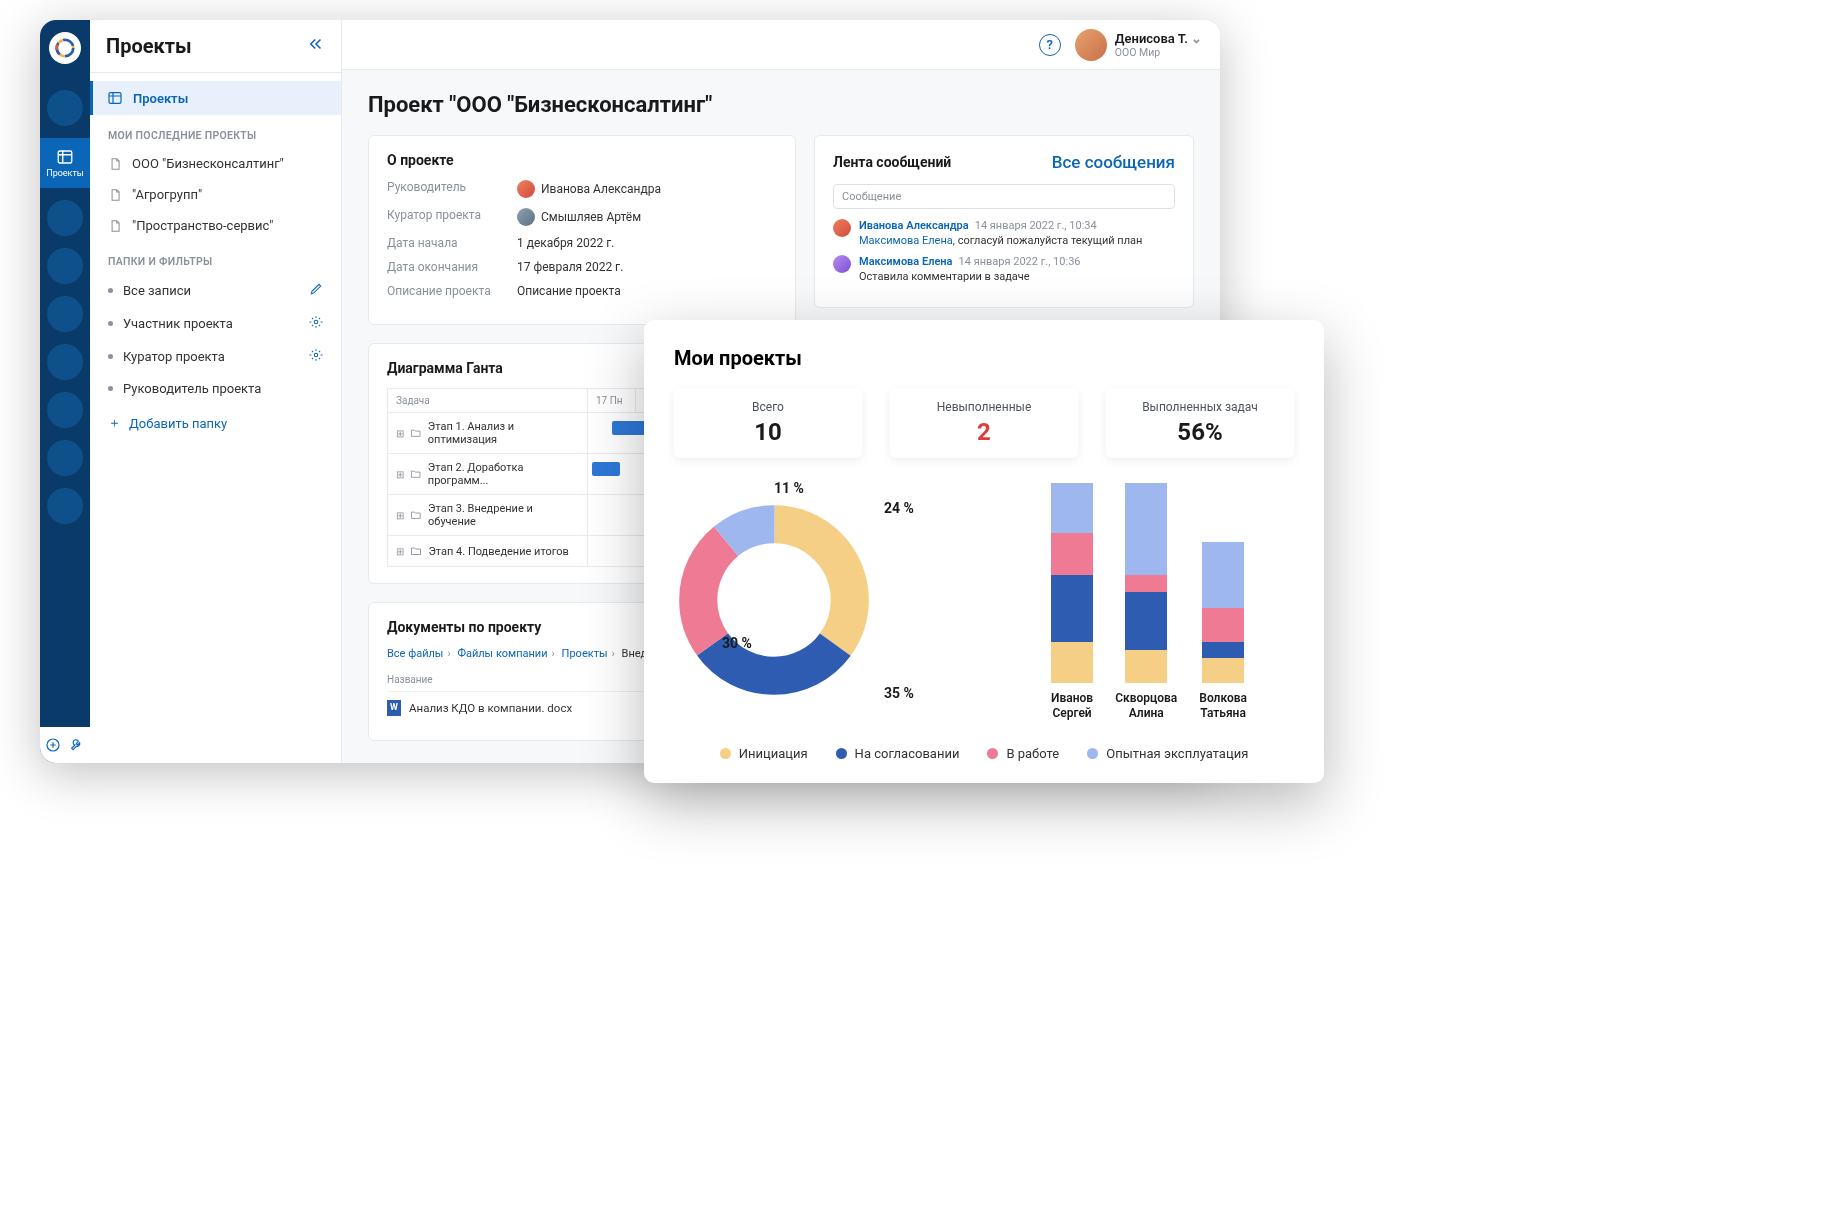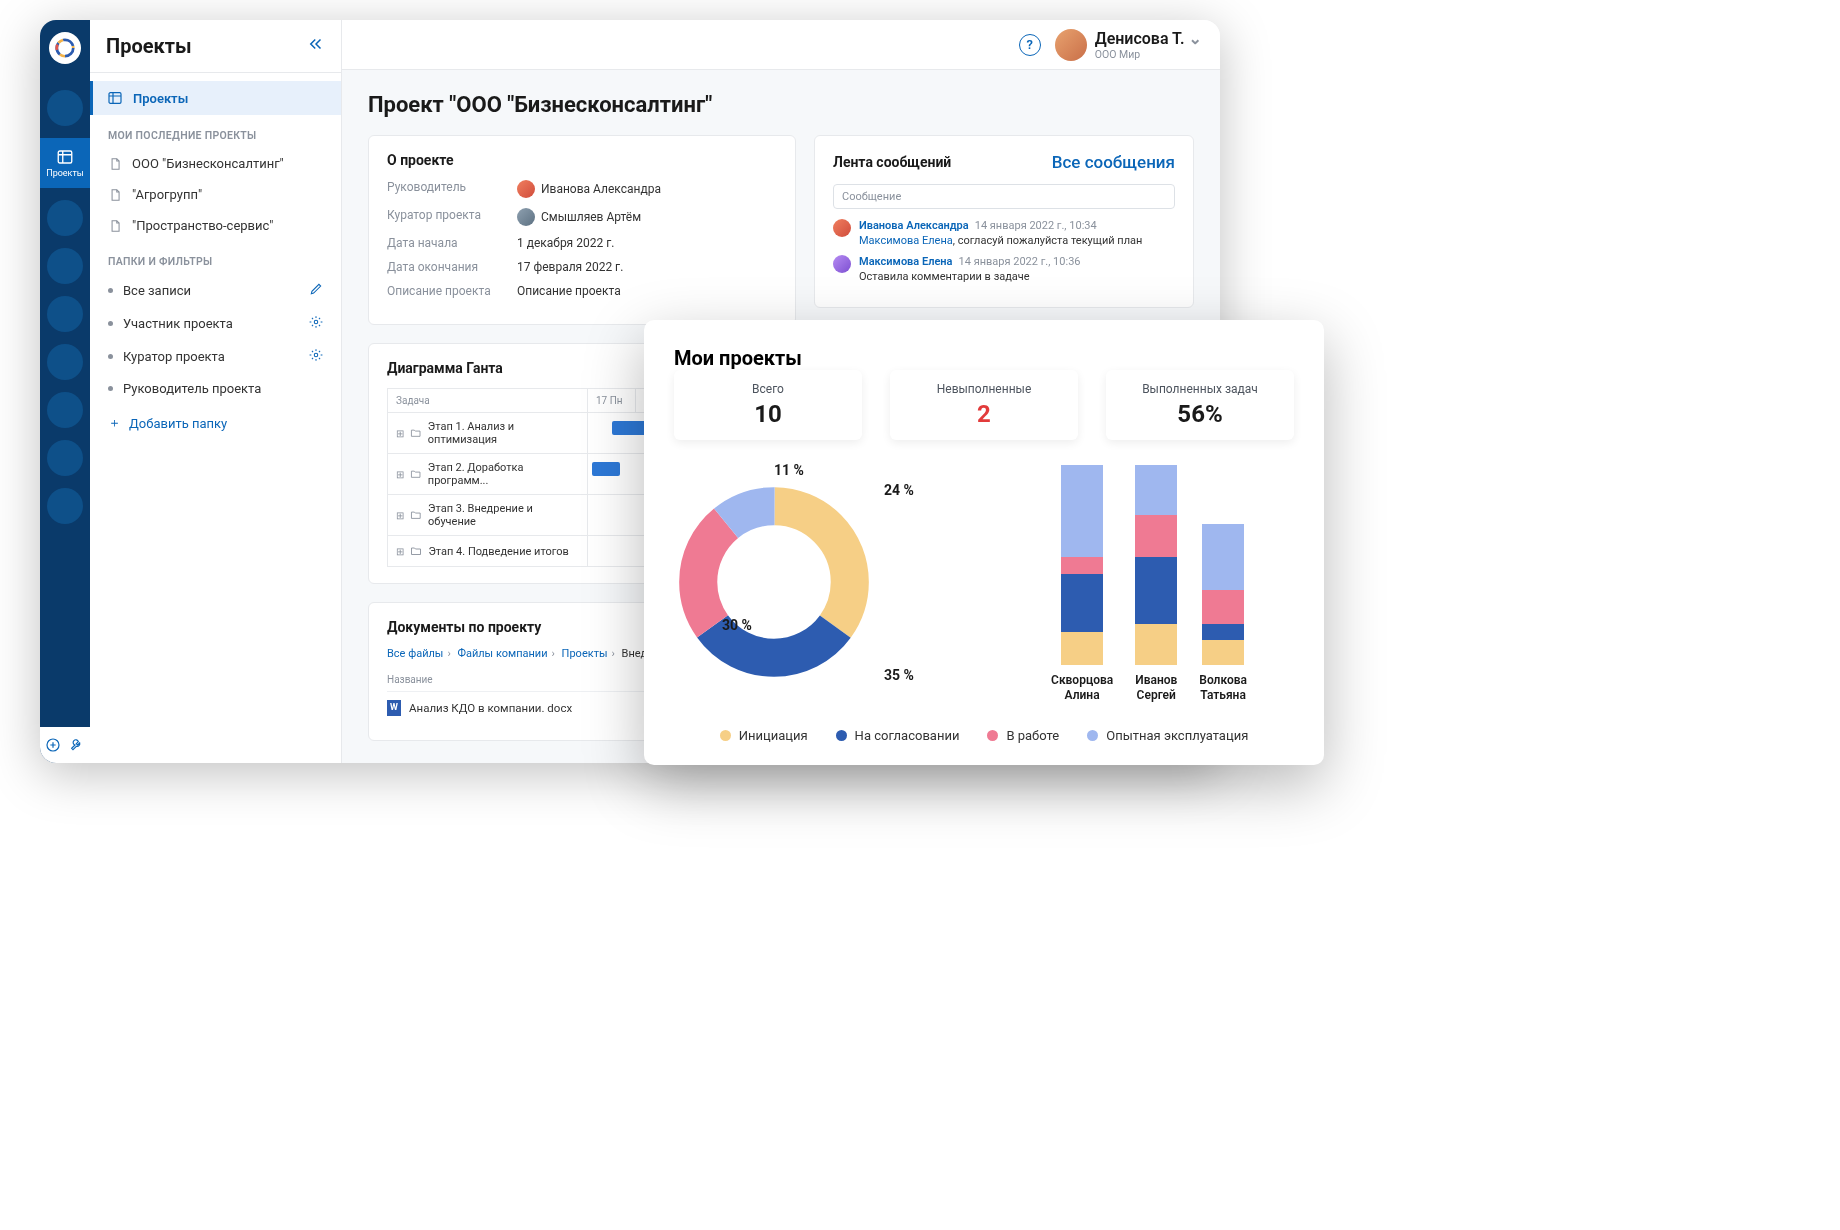--- a/index.html
+++ b/index.html
@@ -25,21 +25,21 @@
   .sb-link .doc-ico{color:#8a919c}
   .sb-filter{display:flex;align-items:center;justify-content:space-between;padding:8px 18px;font-size:13px;color:#333;cursor:pointer}
   .sb-filter .l{display:flex;align-items:center;gap:10px}
   .dot{width:5px;height:5px;border-radius:50%;background:#8a919c}
   .sb-filter .r{color:#0b66b8}
   .add-fold{padding:10px 18px;display:flex;align-items:center;gap:8px;color:#0b66b8;font-size:13px;cursor:pointer}
   .main{flex:1;min-width:0;display:flex;flex-direction:column}
   .topbar{height:50px;background:#fff;border-bottom:1px solid #e7e9ec;display:flex;align-items:center;justify-content:flex-end;gap:14px;padding:0 18px}
   .help{width:22px;height:22px;border:1.5px solid #0b66b8;border-radius:50%;display:flex;align-items:center;justify-content:center;color:#0b66b8;font-size:13px;font-weight:600}
   .avt{width:32px;height:32px;border-radius:50%;background:linear-gradient(135deg,#e8a26f,#c96f48)}
-  .user .u1{font-size:16px;font-weight:600;color:#1a1a1a}
+  .user .u1{font-size:13px;font-weight:600;color:#1a1a1a}
   .user .u2{font-size:10.5px;color:#8a919c}
   .content{padding:22px 26px;overflow:auto}
   .content h2{font-size:22px;font-weight:700;color:#1a1a1a;margin-bottom:18px}
   .grid{display:flex;gap:18px}
   .col{flex:1;min-width:0;display:flex;flex-direction:column;gap:18px}
   .colR{flex:0 0 380px}
   .card{background:#fff;border:1px solid #e7e9ec;border-radius:6px;padding:16px 18px}
   .card-h{font-size:14px;font-weight:700;color:#1a1a1a;margin-bottom:12px;display:flex;justify-content:space-between;align-items:center}
   .card-h a{font-size:17px;font-weight:500;color:#0b66b8;text-decoration:none}
   .kv{display:flex;gap:10px;font-size:12px;margin-bottom:10px}
@@ -66,21 +66,21 @@
   .gbar{position:absolute;top:8px;height:14px;border-radius:2px}
   .crumb{font-size:11px;color:#0b66b8;margin-bottom:8px}
   .crumb .sep{color:#8a919c;margin:0 4px}
   .crumb .cur{color:#333}
   .docrow{display:flex;align-items:center;gap:8px;padding:8px 0;border-top:1px solid #eef0f3;font-size:11.5px;color:#333}
   .docico{width:14px;height:16px;background:#2d5cb0;position:relative;flex:0 0 14px}
   .docico:after{content:"W";color:#fff;font-size:9px;font-weight:700;position:absolute;left:3px;top:2px}
   .dochead{font-size:10px;color:#8a919c;padding:6px 0}
   
   .overlay{position:absolute;left:604px;top:300px;width:680px;background:#fff;border-radius:10px;box-shadow:0 20px 60px rgba(0,0,0,.28);padding:26px 30px 22px}
-  .overlay h3{font-size:20px;font-weight:700;}
+  .overlay h3{font-size:20px;font-weight:700;margin-bottom:18px}
   .stats{display:flex;gap:28px;margin-bottom:22px}
   .stat{flex:1;background:#fff;box-shadow:0 3px 10px rgba(0,0,0,.07);border-radius:6px;padding:12px 8px;text-align:center}
   .stat .lab{font-size:12px;color:#4d545e;margin-bottom:4px}
   .stat .val{font-size:24px;font-weight:700;color:#1a1a1a}
   .stat .val.red{color:#e23b3b}
   .charts{display:flex;gap:30px;align-items:flex-start}
   .donut-wrap{flex:0 0 300px;position:relative}
   .donut{width:200px;height:200px;margin:20px auto 0}
   .dlabel{position:absolute;font-size:14px;font-weight:700;color:#1a1a1a}
   .bars{flex:1;display:flex;gap:22px;align-items:flex-end;justify-content:center;height:240px}
@@ -392,35 +392,35 @@
       <div id="donut-labels">
             <div class="dlabel" style="left: 210px; top: 205px;">35 %</div>
             <div class="dlabel" style="left: 15px; top: 155px; margin-left: 33px;">30 %</div>
             <div class="dlabel" style="left: 210px; top: 20px;">24 %</div>
             <div class="dlabel" style="left: 100px; top: 0px;">11 %</div>
           </div>
     </div>
     <div class="bars" id="bars">
           <div class="bcol">
             <div class="bstack">
+              <div class="bseg" style="height: 41.6667px; background: rgb(246, 207, 134);"></div>
+              <div class="bseg" style="height: 66.6667px; background: rgb(45, 92, 176);"></div>
+              <div class="bseg" style="height: 41.6667px; background: rgb(239, 122, 147);"></div>
+              <div class="bseg" style="height: 50px; background: rgb(159, 183, 239);"></div>
+            </div>
+            <div class="bname">Иванов<br>Сергей</div>
+          </div>
+          <div class="bcol">
+            <div class="bstack">
               <div class="bseg" style="height: 33.3333px; background: rgb(246, 207, 134);"></div>
               <div class="bseg" style="height: 58.3333px; background: rgb(45, 92, 176);"></div>
               <div class="bseg" style="height: 16.6667px; background: rgb(239, 122, 147);"></div>
               <div class="bseg" style="height: 91.6667px; background: rgb(159, 183, 239);"></div>
             </div>
             <div class="bname">Скворцова<br>Алина</div>
-          </div>
-          <div class="bcol">
-            <div class="bstack">
-              <div class="bseg" style="height: 41.6667px; background: rgb(246, 207, 134);"></div>
-              <div class="bseg" style="height: 66.6667px; background: rgb(45, 92, 176);"></div>
-              <div class="bseg" style="height: 41.6667px; background: rgb(239, 122, 147);"></div>
-              <div class="bseg" style="height: 50px; background: rgb(159, 183, 239);"></div>
-            </div>
-            <div class="bname">Иванов<br>Сергей</div>
           </div>
           <div class="bcol">
             <div class="bstack">
               <div class="bseg" style="height: 25px; background: rgb(246, 207, 134);"></div>
               <div class="bseg" style="height: 16.6667px; background: rgb(45, 92, 176);"></div>
               <div class="bseg" style="height: 33.3333px; background: rgb(239, 122, 147);"></div>
               <div class="bseg" style="height: 66.6667px; background: rgb(159, 183, 239);"></div>
             </div>
             <div class="bname">Волкова<br>Татьяна</div>
           </div>

